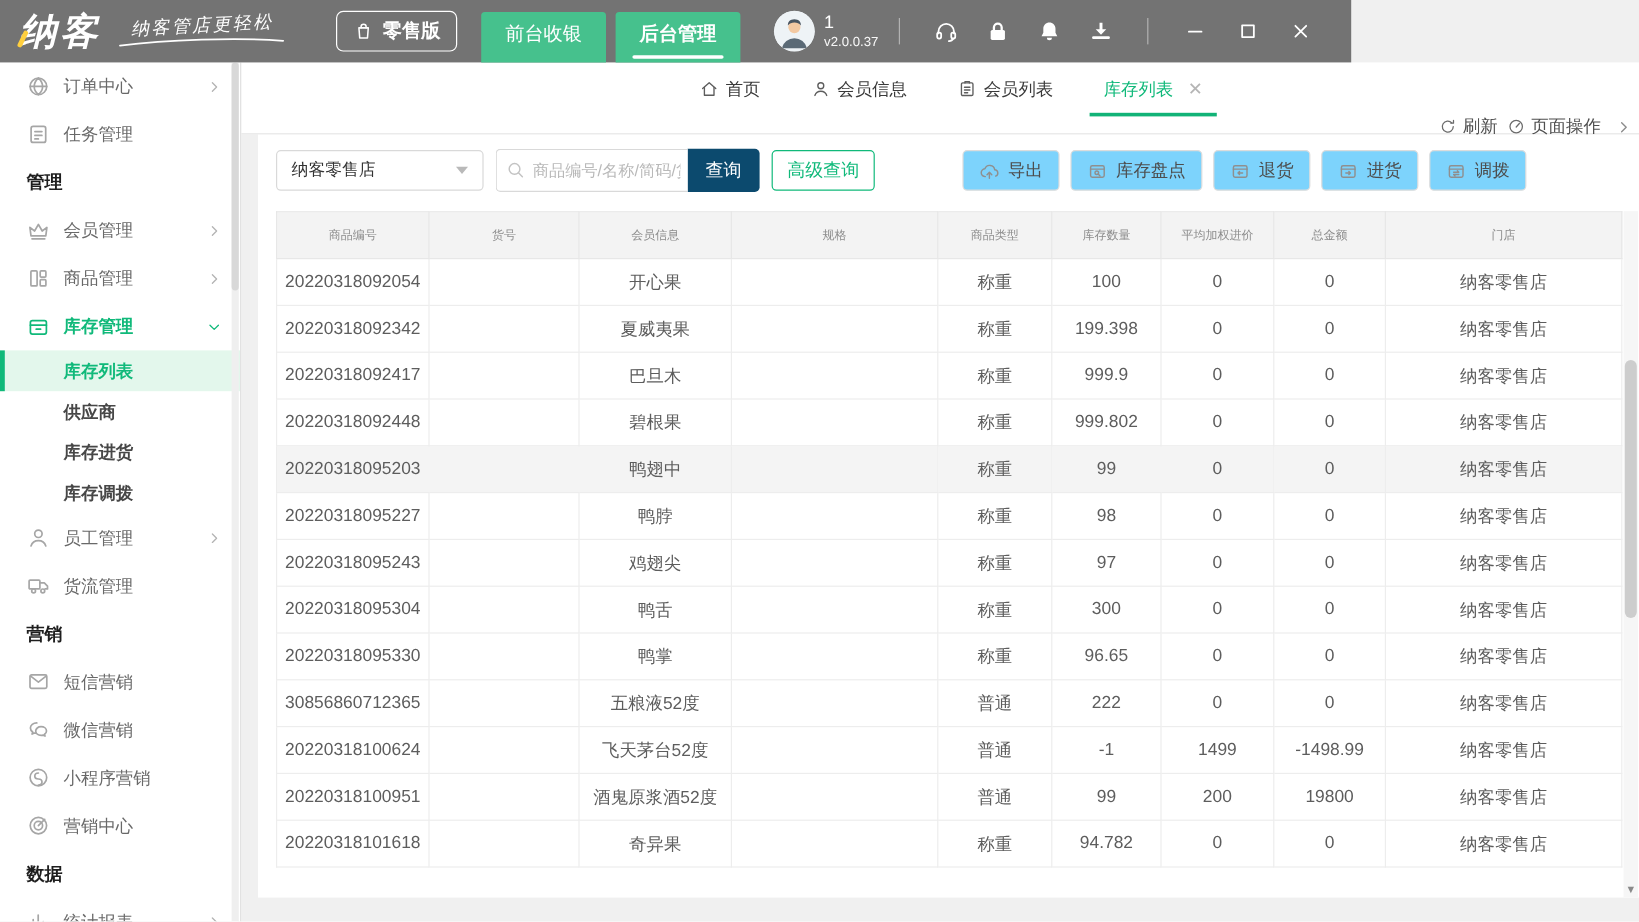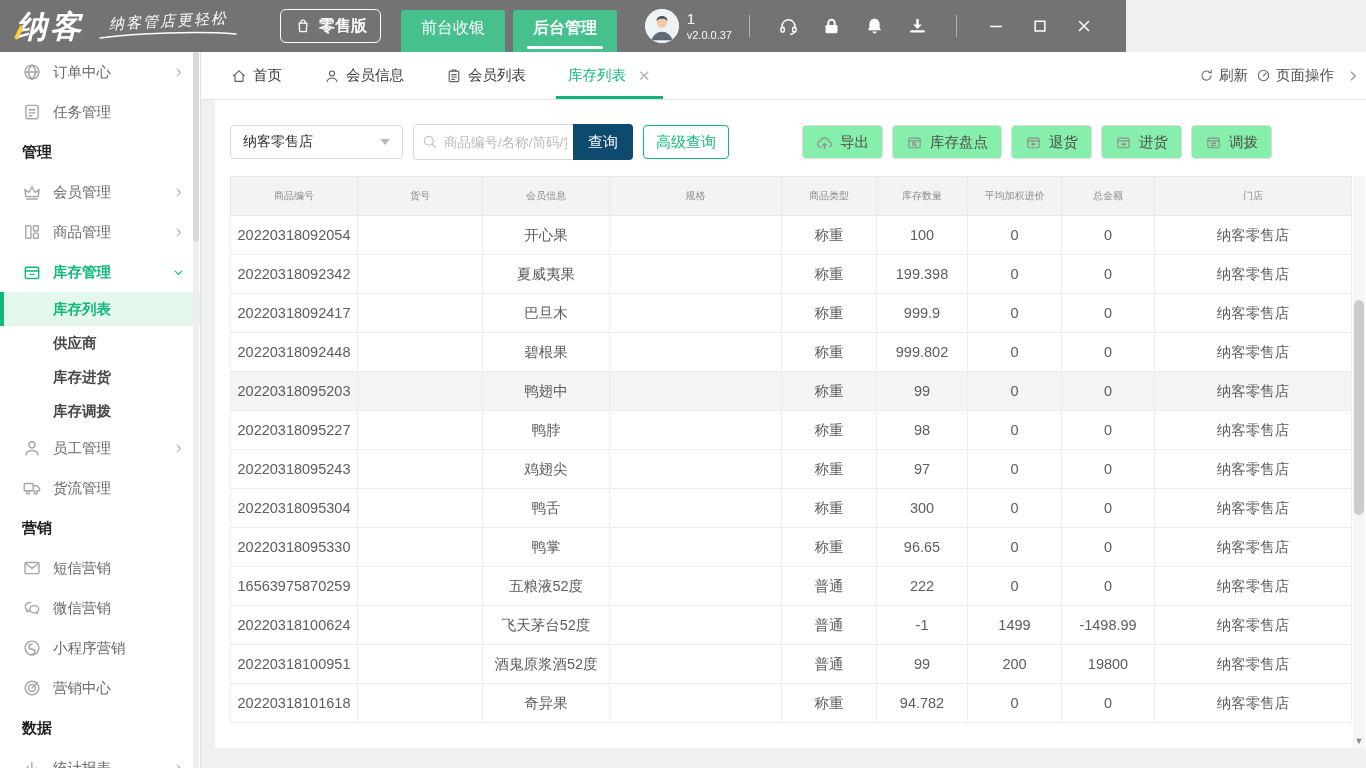--- a/index.html
+++ b/index.html
@@ -37,21 +37,21 @@
   .side-scroll .thumb { position:absolute; top:0; left:0; width:6px; height:190px; background:#d8d8d8; border-radius:3px; }
   .side-item { height:40px; display:flex; align-items:center; padding-left:22px; color:#696969; font-size:14.5px; cursor:default; }
   .side-item .icon { width:20px; height:20px; color:#a6a6a6; margin-right:11px; }
   .side-item .arr { width:13px; height:13px; color:#b3b3b3; margin-left:auto; margin-right:15px; }
   .side-item.green, .side-item.green .icon, .side-item.green .arr { color:#10b97a; font-weight:bold; }
   .side-section { height:40px; display:flex; align-items:center; padding-left:22px; color:#1e1e1e; font-size:15px; font-weight:bold; }
   .side-sub { height:34px; display:flex; align-items:center; padding-left:53px; color:#474747; font-size:14.5px; font-weight:bold; cursor:default; }
   .side-sub.active { background:#e3f7ec; color:#10b97a; border-left:4px solid #10b97a; padding-left:49px; }
 
   
-  .tabbar { position:absolute; top:52px; left:201px; width:1165px; height:48px; background:#fff; border-bottom:1px solid #e7e7e7; display:flex; align-items:center; z-index:2; }
+  .tabbar { position:absolute; top:52px; left:201px; width:1165px; height:60px; background:#fff; border-bottom:1px solid #e7e7e7; display:flex; align-items:center; z-index:2;flex-direction:column; }
   .tab { position:relative; height:44px; display:flex; align-items:center; gap:6px; padding:0 12px; margin-left:18px; color:#3a3a3a; font-size:14.5px; cursor:default; }
   .tab .icon { width:16px; height:16px; color:#5d5d5d; }
   .tab .close { color:#b5b5b5; font-size:15px; margin-left:6px; }
   .tab.active { color:#10b97a; }
   .tab.active::after { content:""; position:absolute; left:0; right:0; bottom:-1px; height:3px; background:#12b377; }
   .tab-actions { margin-left:auto; display:flex; align-items:center; gap:8px; margin-right:6px; color:#4f4f4f; font-size:14.5px; }
   .tab-act { display:flex; align-items:center; gap:5px; cursor:default; }
   .tab-act .icon { width:15px; height:15px; color:#6b6b6b; }
   .tab-chev { width:14px; height:14px; color:#8c8c8c; margin-left:4px; }
 
@@ -61,21 +61,21 @@
   .store-select { width:173px; height:34px; border:1px solid #d9d9d9; border-radius:4px; display:flex; align-items:center; padding:0 12px; color:#333; background:#fff; cursor:default; }
   .store-select .caret { margin-left:auto; width:0; height:0; border-left:5px solid transparent; border-right:5px solid transparent; border-top:6px solid #b9b9b9; }
   .search-wrap { display:flex; margin-left:10px; height:36px; }
   .search-box { position:relative; width:160px; height:36px; }
   .search-box input { width:160px; height:36px; border:1px solid #d9d9d9; border-right:none; border-radius:4px 0 0 4px; padding:0 6px 0 30px; font-size:13.5px; color:#333; outline:none; font-family:inherit; }
   .search-box input::placeholder { color:#b9b9b9; }
   .search-box .icon { position:absolute; left:8px; top:9px; width:17px; height:17px; color:#c3c3c3; }
   .btn-query { width:60px; height:36px; background:#0c4a6e; color:#fff; border:none; border-radius:0 4px 4px 0; font-size:15px; font-family:inherit; cursor:default; }
   .btn-adv { margin-left:10px; height:34px; padding:0 12px; border:1px solid #10b97a; border-radius:4px; background:#fff; color:#10b97a; font-size:15px; font-family:inherit; cursor:default; }
   .tb-btns { display:flex; gap:9px; margin-left:73px; }
-  .tb-btn { height:34px; display:flex; align-items:center; gap:7px; padding:0 13px; border:1px solid #dcdcdc; border-radius:4px; background:#86efac; color:#4d4d4d; font-size:14.5px; cursor:default; }
+  .tb-btn { height:34px; display:flex; align-items:center; gap:7px; padding:0 13px; border:1px solid #dcdcdc; border-radius:4px; background:#7dd3fc; color:#4d4d4d; font-size:14.5px; cursor:default; }
   .tb-btn .icon { width:17px; height:17px; color:#8f8f8f; }
 
   
   .table-wrap { margin:16px 0 0 15px; width:1121px; }
   table { border-collapse:collapse; table-layout:fixed; width:1121px; }
   th { height:39px; background:#f3f3f3; color:#8c8c8c; font-weight:normal; font-size:10px; border:1px solid #e7e7e7; }
   td { height:39px; text-align:center; color:#5d5d5d; font-size:14.5px; border:1px solid #ededed; background:#fff; white-space:nowrap; overflow:hidden; }
   tr.hl td { background:#f4f4f4; }
 
   .v-scroll { position:absolute; top:79px; right:1px; bottom:0; width:12px; background:#f6f6f6; }
@@ -578,21 +578,21 @@
             <td></td>
             <td>鸭掌</td>
             <td></td>
             <td>称重</td>
             <td>96.65</td>
             <td>0</td>
             <td>0</td>
             <td>纳客零售店</td>
           </tr>
           <tr class="">
-            <td>16563975870259</td>
+            <td>30856860712365</td>
             <td></td>
             <td>五粮液52度</td>
             <td></td>
             <td>普通</td>
             <td>222</td>
             <td>0</td>
             <td>0</td>
             <td>纳客零售店</td>
           </tr>
           <tr class="">

